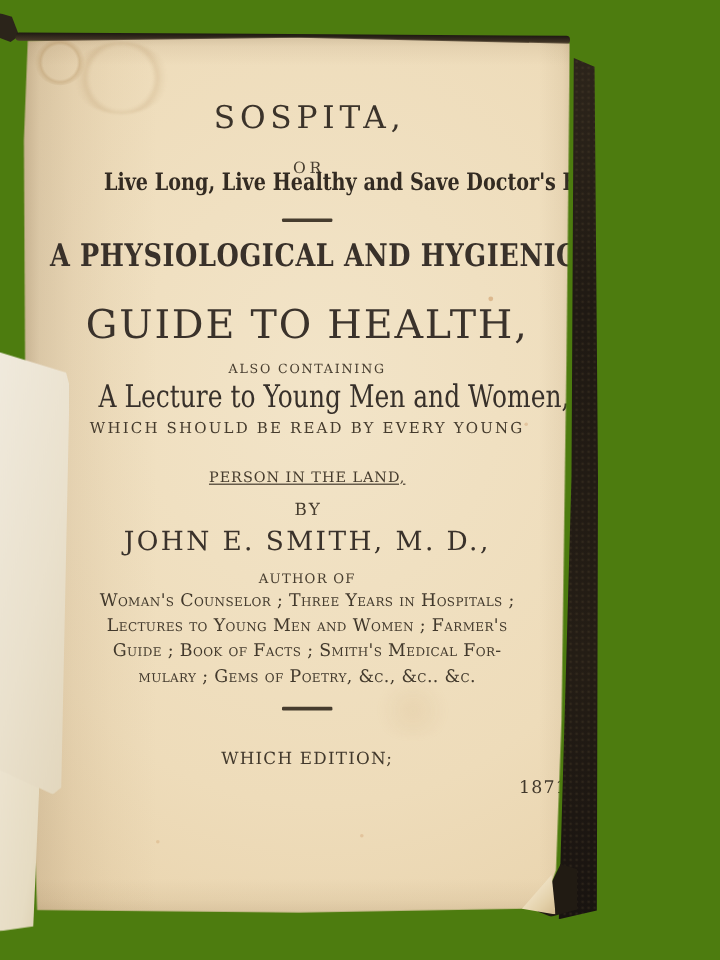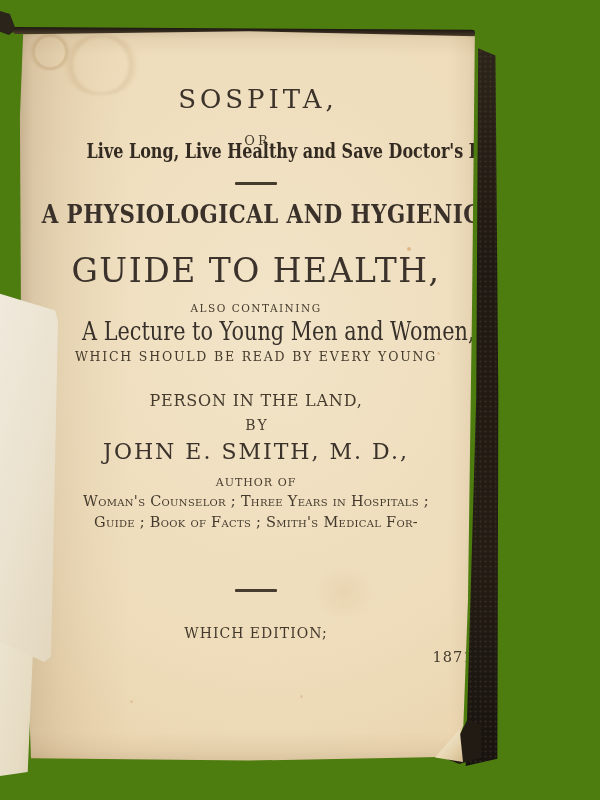--- a/index.html
+++ b/index.html
@@ -84,21 +84,21 @@
   .l-or      { top: 104px;  font-size: 13px; letter-spacing: 3px; text-indent: 3px; color: #473d2f; }
   .l-tagline { top: 110px; font-size: 20px; font-weight: 700; color: #332b22; }
   .rule { position: absolute; left: 50%; transform: translateX(-50%); width: 42px; height: 2.5px; background: #463c2e; border-radius: 1px; }
   .rule-1    { top: 153px; }
   .l-manual  { top: 171px; font-size: 22px; font-weight: 700; letter-spacing: 0.5px; color: #39312a; }
   .l-and     { top: 206px; font-size: 11.5px; letter-spacing: 4px; text-indent: 4px; color: #473d2f; }
   .l-guide   { top: 222px; font-size: 33px; letter-spacing: 1.5px; color: #3a322b; }
   .l-also    { top: 273px; font-size: 10.5px; letter-spacing: 1.5px; color: #473d2f; }
   .l-lecture { top: 287px; font-size: 26px; color: #37302a; }
   .l-which1  { top: 320px; font-size: 12.5px; letter-spacing: 1.8px; color: #453b2d; }
-  .l-which2  { top: 362px; font-size: 16px;   letter-spacing: 0.8px; color: #453b2d; }
+  .l-which2  { top: 362px; font-size: 12px;   letter-spacing: 0.8px; color: #453b2d; text-decoration: underline; }
   .l-by      { top: 388px; font-size: 14px; letter-spacing: 2px; text-indent: 2px; color: #473d2f; }
   .l-john    { top: 410px; font-size: 22px; letter-spacing: 2px; color: #3a322b; }
   .l-authorof{ top: 447px; font-size: 11px; letter-spacing: 1px; color: #473d2f; }
   .credits   { position: absolute; left: 0; right: 0; top: 462px; font-size: 14.5px; line-height: 21px;
                font-variant: small-caps; letter-spacing: 0.3px; color: #42392c; }
   .rule-2    { top: 560px; }
   .l-first   { top: 596px; font-size: 14px; letter-spacing: 1px; color: #42392c; }
   .l-year    { top: 620px; font-size: 14.5px; letter-spacing: 1px; color: #42392c; text-align: right; }
 
   
@@ -155,21 +155,23 @@
       <div class="line l-guide">GUIDE TO HEALTH,</div>
       <div class="line l-also">ALSO CONTAINING</div>
       <div class="line l-lecture"><span class="squeeze">A Lecture to Young Men and Women,</span></div>
       <div class="line l-which1">WHICH SHOULD BE READ BY EVERY YOUNG</div>
       <div class="line l-which2">PERSON IN THE LAND,</div>
       <div class="line l-by">BY</div>
       <div class="line l-john">JOHN E. SMITH, M. D.,</div>
       <div class="line l-authorof">AUTHOR OF</div>
       <div class="credits">
         <div>Woman's Counselor ; Three Years in Hospitals ;</div>
+        <div>Lectures to Young Men and Women ; Farmer's</div>
         <div>Guide ; Book of Facts ; Smith's Medical For-</div>
+        <div>mulary ; Gems of Poetry, &amp;c., &amp;c.. &amp;c.</div>
       </div>
       <div class="rule rule-2"></div>
       <div class="line l-first">WHICH EDITION;</div>
       <div class="line l-year">1871.</div>
     </div>
   </div>
 
   <div class="curl-dark"></div>
   <div class="curl-light"></div>
 

